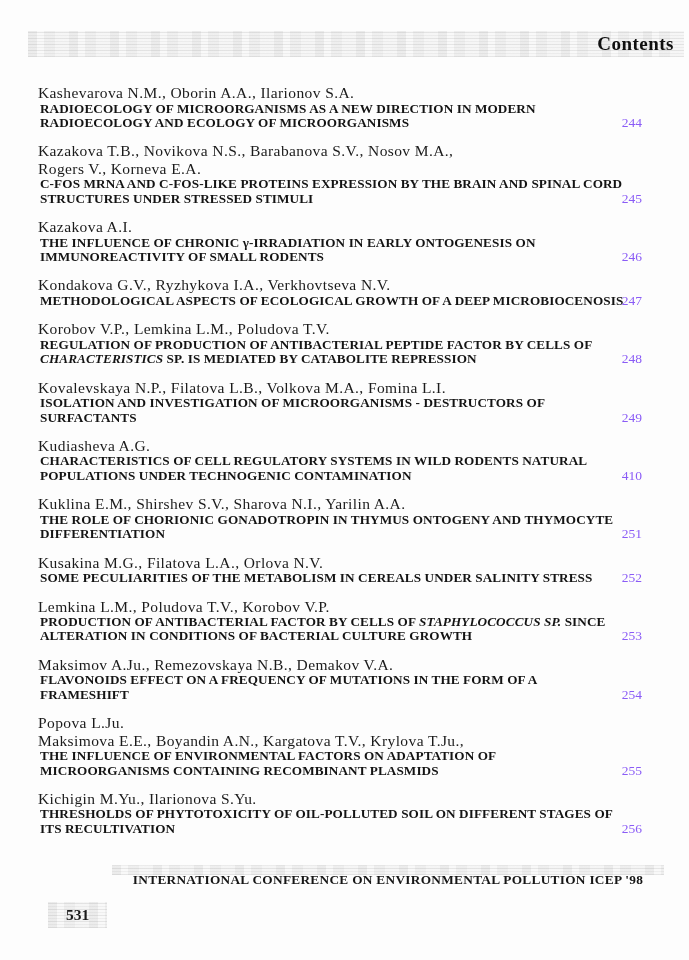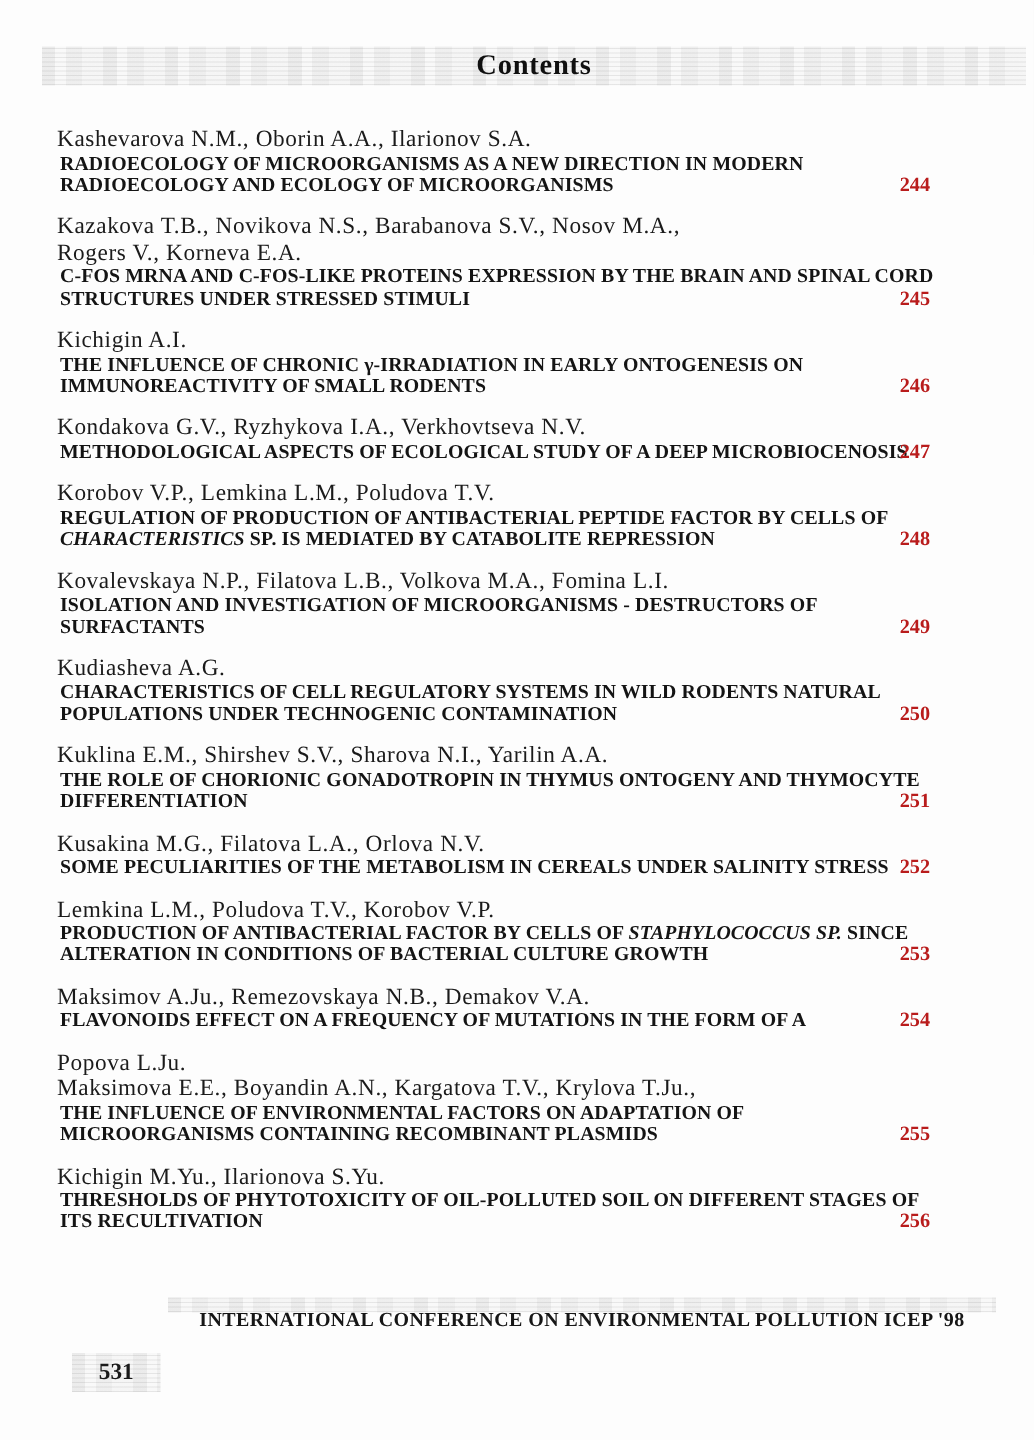--- a/index.html
+++ b/index.html
@@ -24,21 +24,21 @@
         rgba(90,90,90,0.09) 3px, rgba(90,90,90,0.09) 4px,
         rgba(0,0,0,0.015) 4px, rgba(0,0,0,0.015) 6px),
       repeating-linear-gradient(90deg,
         rgba(0,0,0,0.05) 0px 9px,
         rgba(0,0,0,0.0) 9px 16px,
         rgba(0,0,0,0.04) 16px 27px,
         rgba(0,0,0,0.012) 27px 41px);
   }
   .header-band {
     position:absolute; left:28px; right:5px; top:31px; height:26px;
-    display:flex; align-items:center; justify-content:center;
+    display:flex; align-items:center; justify-content:flex-end;
   }
   .header-title {
     font-weight:bold; font-size:19px; letter-spacing:0.5px; color:#101010;
     padding:0 10px;
   }
   .entries {
     position:absolute; left:38px; top:84px; right:0;
   }
   .entry { display:flex; margin-bottom:12px; }
   .entry-left { flex:1; min-width:0; }
@@ -47,22 +47,22 @@
     white-space:nowrap; color:#1b1b1b;
   }
   .title-line {
     font-weight:bold; font-size:13.2px; line-height:14.4px;
     letter-spacing:0.1px; padding-left:2px; white-space:nowrap; color:#141414;
   }
   .title-line .it { font-style:italic; }
   .entry-page {
     width:96px; flex:0 0 96px;
     display:flex; align-items:flex-end; justify-content:flex-end;
-    padding-right:69px; box-sizing:border-box;
-    font-weight:bold; font-size:13.5px; line-height:14.4px; color:#b91c1c;
+    padding-right:47px; box-sizing:border-box;
+    font-weight:normal; font-size:13.5px; line-height:14.4px; color:#8b5cf6;
   }
   .footer-pageno {
     position:absolute; left:48px; top:902px; width:59px; height:26px;
     display:flex; align-items:center; justify-content:center;
     font-size:15.5px; font-weight:bold; color:#1a1a1a;
   }
   .footer-band {
     position:absolute; left:112px; top:865px; width:552px; height:32px;
     display:flex; align-items:center; justify-content:center;
   }
@@ -97,30 +97,30 @@
         <div class="entry-left">
           <div class="authors-line">Kazakova T.B., Novikova N.S., Barabanova S.V., Nosov M.A.,</div>
           <div class="authors-line">Rogers V., Korneva E.A.</div>
           <div class="title-line"><span>C-FOS MRNA AND C-FOS-LIKE PROTEINS EXPRESSION BY THE BRAIN AND SPINAL CORD</span></div>
           <div class="title-line"><span>STRUCTURES UNDER STRESSED STIMULI</span></div>
         </div>
         <div class="entry-page">245</div>
       </div>
       <div class="entry">
         <div class="entry-left">
-          <div class="authors-line">Kichigin A.I.</div>
+          <div class="authors-line">Kazakova A.I.</div>
           <div class="title-line"><span>THE INFLUENCE OF CHRONIC γ-IRRADIATION IN EARLY ONTOGENESIS ON</span></div>
           <div class="title-line"><span>IMMUNOREACTIVITY OF SMALL RODENTS</span></div>
         </div>
         <div class="entry-page">246</div>
       </div>
       <div class="entry">
         <div class="entry-left">
           <div class="authors-line">Kondakova G.V., Ryzhykova I.A., Verkhovtseva N.V.</div>
-          <div class="title-line"><span>METHODOLOGICAL ASPECTS OF ECOLOGICAL STUDY OF A DEEP MICROBIOCENOSIS</span></div>
+          <div class="title-line"><span>METHODOLOGICAL ASPECTS OF ECOLOGICAL GROWTH OF A DEEP MICROBIOCENOSIS</span></div>
         </div>
         <div class="entry-page">247</div>
       </div>
       <div class="entry">
         <div class="entry-left">
           <div class="authors-line">Korobov V.P., Lemkina L.M., Poludova T.V.</div>
           <div class="title-line"><span>REGULATION OF PRODUCTION OF ANTIBACTERIAL PEPTIDE FACTOR BY CELLS OF</span></div>
           <div class="title-line"><span class="it">CHARACTERISTICS</span><span> SP. IS MEDIATED BY CATABOLITE REPRESSION</span></div>
         </div>
         <div class="entry-page">248</div>
@@ -132,21 +132,21 @@
           <div class="title-line"><span>SURFACTANTS</span></div>
         </div>
         <div class="entry-page">249</div>
       </div>
       <div class="entry">
         <div class="entry-left">
           <div class="authors-line">Kudiasheva A.G.</div>
           <div class="title-line"><span>CHARACTERISTICS OF CELL REGULATORY SYSTEMS IN WILD RODENTS NATURAL</span></div>
           <div class="title-line"><span>POPULATIONS UNDER TECHNOGENIC CONTAMINATION</span></div>
         </div>
-        <div class="entry-page">250</div>
+        <div class="entry-page">410</div>
       </div>
       <div class="entry">
         <div class="entry-left">
           <div class="authors-line">Kuklina E.M., Shirshev S.V., Sharova N.I., Yarilin A.A.</div>
           <div class="title-line"><span>THE ROLE OF CHORIONIC GONADOTROPIN IN THYMUS ONTOGENY AND THYMOCYTE</span></div>
           <div class="title-line"><span>DIFFERENTIATION</span></div>
         </div>
         <div class="entry-page">251</div>
       </div>
       <div class="entry">
@@ -161,20 +161,21 @@
           <div class="authors-line">Lemkina L.M., Poludova T.V., Korobov V.P.</div>
           <div class="title-line"><span>PRODUCTION OF ANTIBACTERIAL FACTOR BY CELLS OF </span><span class="it">STAPHYLOCOCCUS SP.</span><span> SINCE</span></div>
           <div class="title-line"><span>ALTERATION IN CONDITIONS OF BACTERIAL CULTURE GROWTH</span></div>
         </div>
         <div class="entry-page">253</div>
       </div>
       <div class="entry">
         <div class="entry-left">
           <div class="authors-line">Maksimov A.Ju., Remezovskaya N.B., Demakov V.A.</div>
           <div class="title-line"><span>FLAVONOIDS EFFECT ON A FREQUENCY OF MUTATIONS IN THE FORM OF A</span></div>
+          <div class="title-line"><span>FRAMESHIFT</span></div>
         </div>
         <div class="entry-page">254</div>
       </div>
       <div class="entry">
         <div class="entry-left">
           <div class="authors-line">Popova L.Ju.</div>
           <div class="authors-line">Maksimova E.E., Boyandin A.N., Kargatova T.V., Krylova T.Ju.,</div>
           <div class="title-line"><span>THE INFLUENCE OF ENVIRONMENTAL FACTORS ON ADAPTATION OF</span></div>
           <div class="title-line"><span>MICROORGANISMS CONTAINING RECOMBINANT PLASMIDS</span></div>
         </div>

